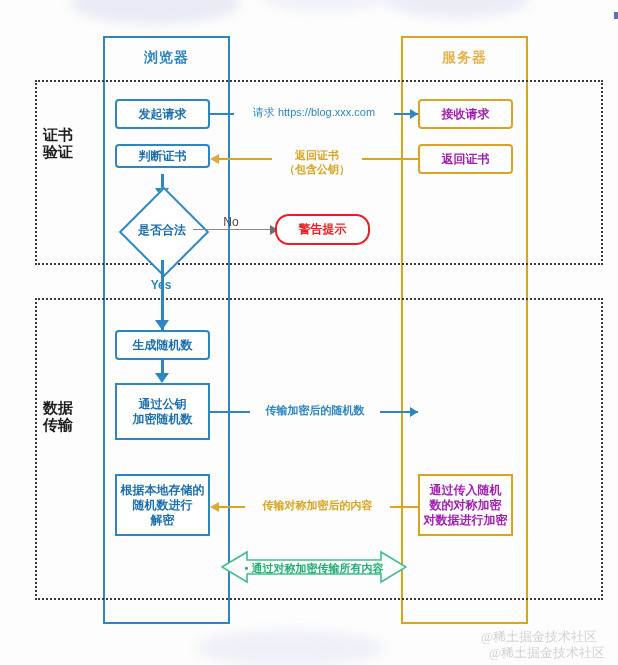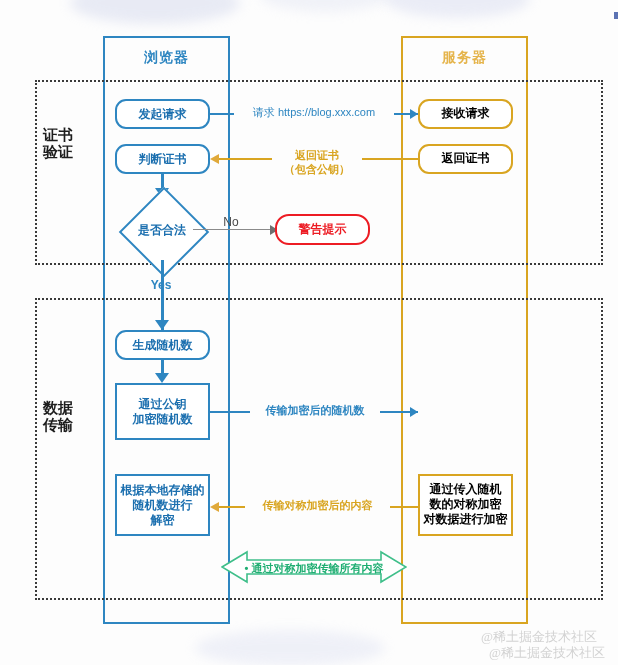--- a/index.html
+++ b/index.html
@@ -51,22 +51,22 @@
 
   
   .node{
     display:flex;align-items:center;justify-content:center;
     text-align:center;
     font-size:12px;font-weight:bold;
     line-height:1.25;
     background:#ffffff;
   }
   .node.blue{border:2px solid #2E86C1;color:#1B6FAF;}
-  .node.gold{border:2px solid #D9A521;color:#000000;font-family:Liberation Mono, monospace;}
-  .node.round{border-radius:11px;}
+  .node.gold{border:2px solid #D9A521;color:#a21caf;}
+  .node.round{border-radius:4px;}
   .node.warn{border:2px solid #ED1C24;color:#ED1C24;border-radius:2px;}
 
   
   .diamond-wrap{}
   .diamond{
     width:100%;height:100%;
     transform:rotate(45deg);
     border:2px solid #2E86C1;
     background:#ffffff;
   }
@@ -152,21 +152,21 @@
   <div class="lane-title server" style="left:391px;top:49px;width:127px;">服务器</div>
 
   <div class="section" style="left:25px;top:80px;width:568px;height:185px;"></div>
   <div class="section-label" style="left:33px;top:127px;">证书验证</div>
 
   <div class="section" style="left:25px;top:298px;width:568px;height:302px;"></div>
   <div class="section-label" style="left:33px;top:400px;">数据传输</div>
 
   <div class="node blue round" style="left:105px;top:99px;width:95px;height:30px;">发起请求</div>
 
-  <div class="node blue round" style="left:105px;top:144px;width:95px;height:30px;">判断证书</div>
+  <div class="node blue round" style="left:105px;top:144px;width:95px;height:24px;">判断证书</div>
 
   <div class="vline" style="left:151px;top:174px;height:16px;"></div>
   <div class="arrow-down" style="left:145px;top:188px;"></div>
 
   <div class="diamond-wrap" style="left:122px;top:200px;width:60px;height:60px;">
     <div class="diamond"></div>
     <div class="diamond-text">是否合法</div>
   </div>
 
   <div class="hline gray" style="left:183px;top:229px;width:85px;"></div>

